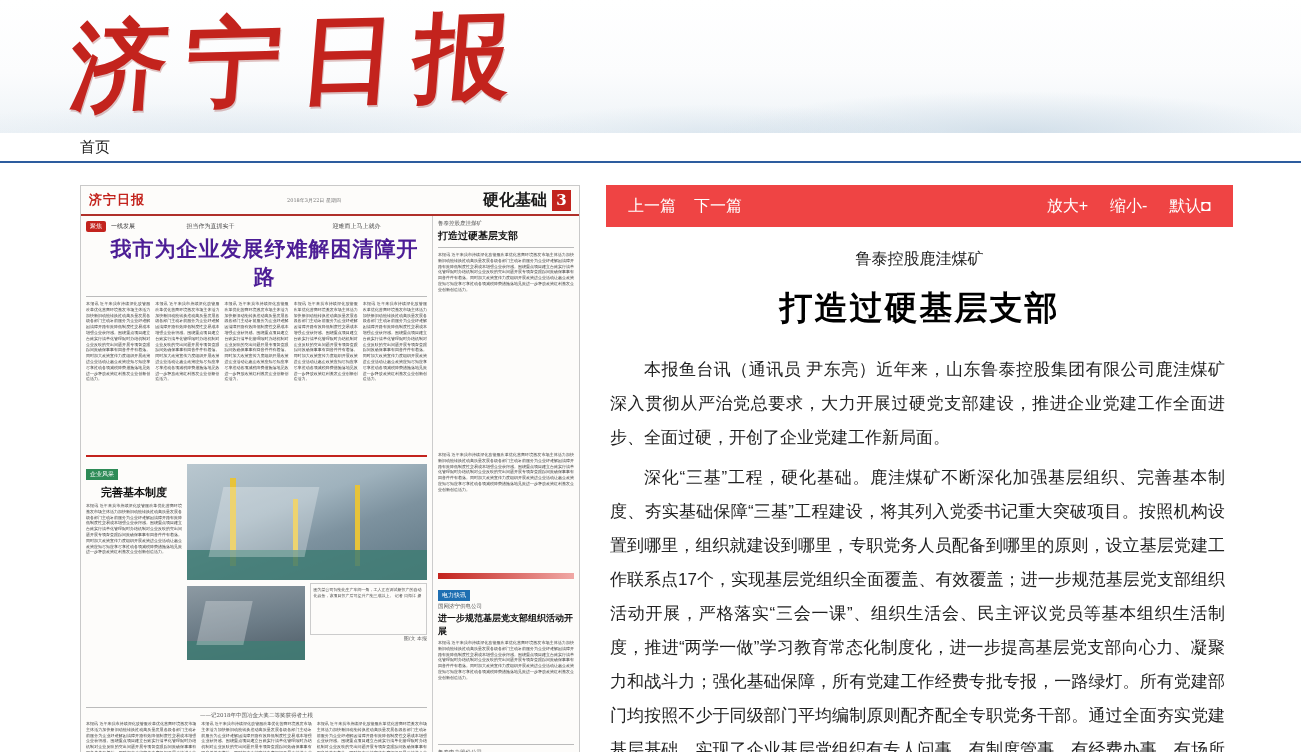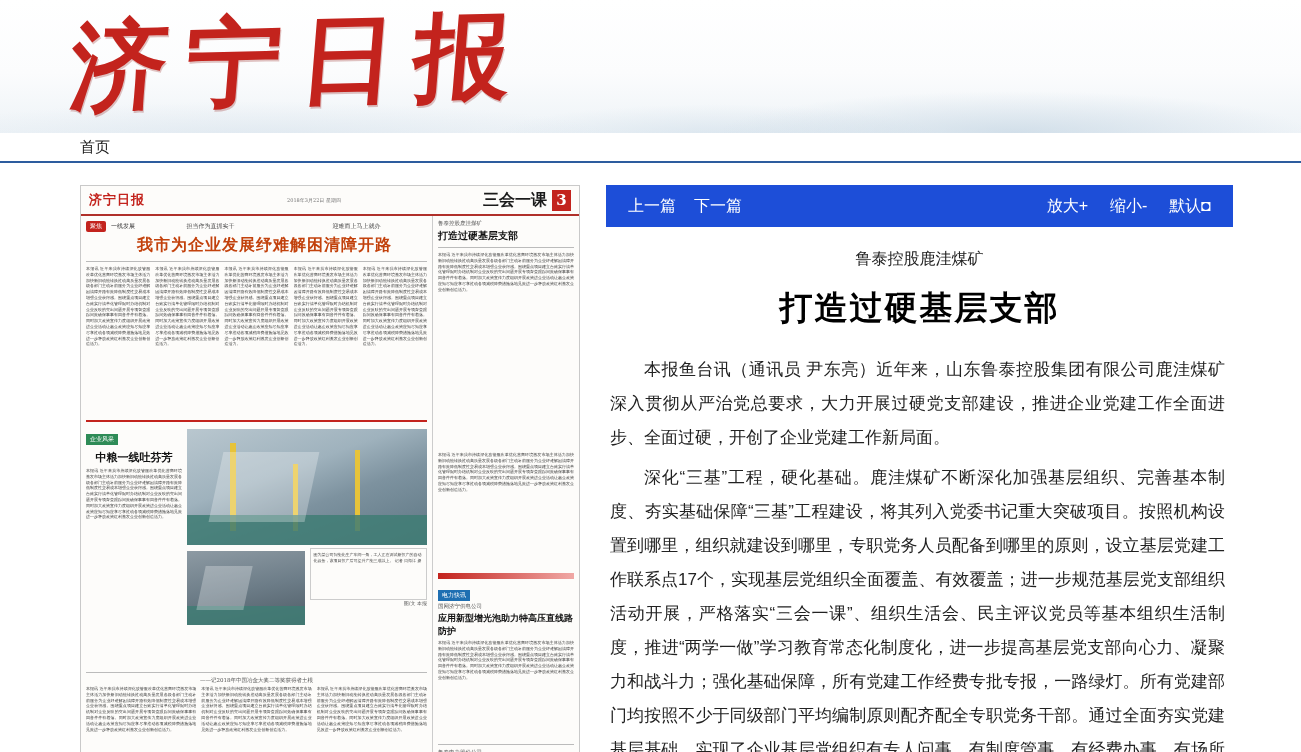--- a/index.html
+++ b/index.html
@@ -134,23 +134,23 @@
     background: #c3231d;
     color: #fff;
     font-size: 6px;
     padding: 1px 4px;
     border-radius: 2px;
   }
   .kicker-text { font-size: 6px; color: #333; }
   .subhead { font-size: 6px; color: #444; text-align: center; flex: 1; }
 
   .headline-main {
-    font-size: 16px;
-    font-weight: 700;
-    color: #c2410c;
+    font-size: 21px;
+    font-weight: 700;
+    color: #4c1d95;
     text-align: center;
     letter-spacing: 1px;
     margin: 2px 0 5px 16px;
   }
   .headline-mid {
     font-size: 15px;
     font-weight: 700;
     color: #111;
     text-align: center;
     margin: 4px 0 3px 0;
@@ -247,21 +247,21 @@
   .rail-tag.green { background: #2e8b57; }
   .paper-grad-strip {
     height: 6px;
     background: linear-gradient(to right,#c3231d,#f0a8a5);
     margin: 3px 0;
   }
 
   
   .article-pane { flex: 1; min-width: 0; }
   .toolbar {
-    background: #1d4ed8;
+    background: #ef4444;
     height: 42px;
     display: flex;
     align-items: center;
     justify-content: space-between;
     padding: 0 22px;
     color: #ffffff;
   }
   .toolbar-left, .toolbar-right { display: flex; align-items: center; }
   .tool-link {
     color: #fff;
@@ -310,21 +310,21 @@
 
 <div class="content">
 
   <div class="paper-pane">
     <div class="paper">
 
       <div class="paper-head">
         <div class="paper-logo">济宁日报</div>
         <div class="paper-date">2018年3月22日 星期四</div>
         <div class="paper-section">
-          <div class="paper-section-name">三会一课</div>
+          <div class="paper-section-name">硬化基础</div>
           <div class="paper-section-num">3</div>
         </div>
       </div>
 
       <div class="paper-cols">
 
         <div class="col-a">
           <div class="kicker-row">
             <span class="kicker-badge">聚焦</span>
             <span class="kicker-text">一线发展</span>
@@ -351,21 +351,21 @@
             <div class="tcol">
                 <div class="txt t90">本报讯 近年来我市持续深化放管服改革优化营商环境激发市场主体活力加快新旧动能转换推动高质量发展各级各部门主动靠前服务为企业纾难解困清障开路有效降低制度性交易成本增强企业获得感。围绕重点项目建立台账实行清单化管理限时办结机制对企业反映的突出问题开展专项督查跟踪问效确保事事有回音件件有着落。同时加大政策宣传力度组织开展政策进企业活动让惠企政策应知尽知应享尽享推动各项减税降费措施落地见效进一步释放政策红利激发企业创新创造活力。</div>
               </div>
           </div>
 
           <div class="rule-red"></div>
 
           <div class="tcols">
             <div class="tcol" style="flex:0 0 96px;">
               <span class="rail-tag green">企业风采</span>
-              <div class="headline-sm">中粮一线吐芬芳</div>
+              <div class="headline-sm">完善基本制度</div>
               <div class="txt t120">本报讯 近年来我市持续深化放管服改革优化营商环境激发市场主体活力加快新旧动能转换推动高质量发展各级各部门主动靠前服务为企业纾难解困清障开路有效降低制度性交易成本增强企业获得感。围绕重点项目建立台账实行清单化管理限时办结机制对企业反映的突出问题开展专项督查跟踪问效确保事事有回音件件有着落。同时加大政策宣传力度组织开展政策进企业活动让惠企政策应知尽知应享尽享推动各项减税降费措施落地见效进一步释放政策红利激发企业创新创造活力。</div>
             </div>
             <div class="tcol" style="flex:1;">
               <div class="photo">
                 <span class="bar b1"></span>
                   <span class="bar b2"></span>
                   <span class="bar b3"></span>
                 <span class="floor"></span>
               </div>
               <div class="tcols">
@@ -400,21 +400,21 @@
         <div class="col-b">
           <div class="rail-sub">鲁泰控股鹿洼煤矿</div>
           <div class="rail-head">打造过硬基层支部</div>
           <div class="rule"></div>
           <div class="txt t120">本报讯 近年来我市持续深化放管服改革优化营商环境激发市场主体活力加快新旧动能转换推动高质量发展各级各部门主动靠前服务为企业纾难解困清障开路有效降低制度性交易成本增强企业获得感。围绕重点项目建立台账实行清单化管理限时办结机制对企业反映的突出问题开展专项督查跟踪问效确保事事有回音件件有着落。同时加大政策宣传力度组织开展政策进企业活动让惠企政策应知尽知应享尽享推动各项减税降费措施落地见效进一步释放政策红利激发企业创新创造活力。</div>
           <div class="txt t70">本报讯 近年来我市持续深化放管服改革优化营商环境激发市场主体活力加快新旧动能转换推动高质量发展各级各部门主动靠前服务为企业纾难解困清障开路有效降低制度性交易成本增强企业获得感。围绕重点项目建立台账实行清单化管理限时办结机制对企业反映的突出问题开展专项督查跟踪问效确保事事有回音件件有着落。同时加大政策宣传力度组织开展政策进企业活动让惠企政策应知尽知应享尽享推动各项减税降费措施落地见效进一步释放政策红利激发企业创新创造活力。</div>
 
           <div class="paper-grad-strip"></div>
           <span class="rail-tag">电力快讯</span>
           <div class="rail-sub">国网济宁供电公司</div>
-          <div class="headline-xs">应用新型增光泡助力特高压直线路防护</div>
+          <div class="headline-xs">进一步规范基层党支部组织活动开展</div>
           <div class="txt t60">本报讯 近年来我市持续深化放管服改革优化营商环境激发市场主体活力加快新旧动能转换推动高质量发展各级各部门主动靠前服务为企业纾难解困清障开路有效降低制度性交易成本增强企业获得感。围绕重点项目建立台账实行清单化管理限时办结机制对企业反映的突出问题开展专项督查跟踪问效确保事事有回音件件有着落。同时加大政策宣传力度组织开展政策进企业活动让惠企政策应知尽知应享尽享推动各项减税降费措施落地见效进一步释放政策红利激发企业创新创造活力。</div>
 
           <div class="rule"></div>
           <div class="rail-sub">鲁泰电力股份公司</div>
           
           
         </div>
 
       </div>
     </div>

